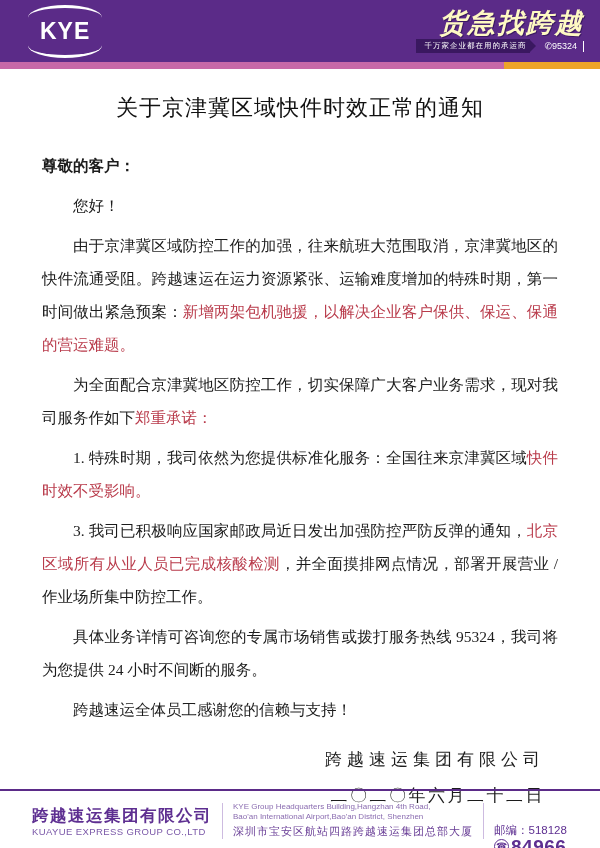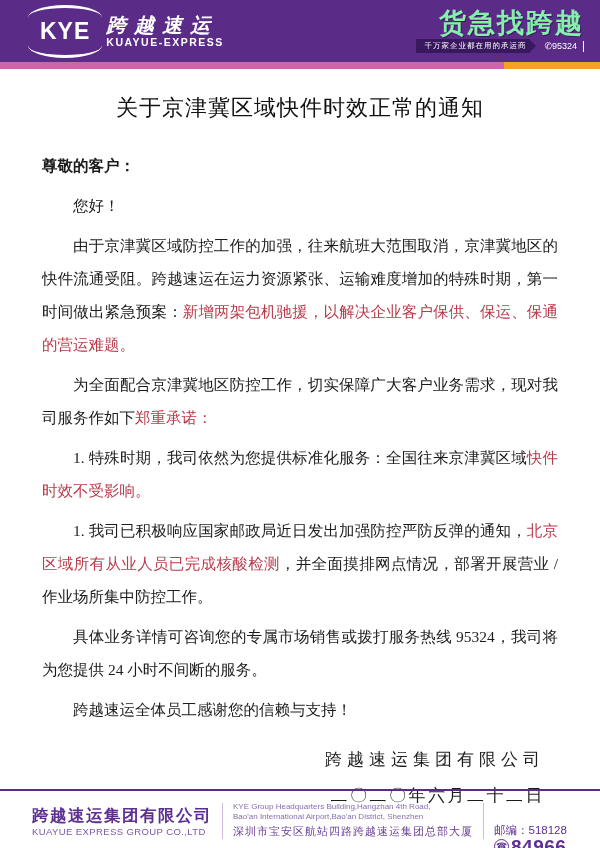--- a/index.html
+++ b/index.html
@@ -56,23 +56,24 @@
   .logo-en {
     color: #ffffff;
     font-family: "Liberation Sans", sans-serif;
     font-size: 10.5px;
     font-weight: bold;
     letter-spacing: 1.5px;
     line-height: 13px;
   }
   .slogan { display: flex; flex-direction: column; align-items: flex-end; }
   .slogan-main {
-    color: #86efac;
-    font-family: "Liberation Sans", sans-serif;
-    font-weight: bold;
+    color: #fef9c3;
+    font-family: "Liberation Sans", sans-serif;
+    font-weight: bold;
+    font-style: italic;
     font-size: 27px;
     line-height: 28px;
     letter-spacing: 2px;
     white-space: nowrap;
     text-shadow: 1px 1px 0 #3a1860;
   }
   .slogan-sub {
     display: flex;
     align-items: center;
     margin-top: 2px;
@@ -230,24 +231,20 @@
   }
 </style>
 </head>
 <body>
 
 <div class="page">
 
   <div class="header">
     <div class="logo">
       <span class="logo-mark">KYE</span>
-      <span class="logo-text">
-        <span class="logo-cn">跨越速运</span>
-        <span class="logo-en">KUAYUE-EXPRESS</span>
-      </span>
     </div>
     <div class="slogan">
       <span class="slogan-main">货急找跨越</span>
       <span class="slogan-sub">
         <span class="slogan-sub-band">千万家企业都在用的承运商</span>
         <span class="slogan-arrow"></span>
         <span class="slogan-phone">✆95324</span>
         <span class="slogan-endbar"></span>
       </span>
     </div>
@@ -259,21 +256,21 @@
   </div>
 
   <h1 class="doc-title">关于京津冀区域快件时效正常的通知</h1>
 
   <div class="doc-body">
     <p class="salutation">尊敬的客户：</p>
     <p class="p-indent">您好！</p>
     <p class="p-indent"><span>由于京津冀区域防控工作的加强，往来航班大范围取消，京津冀地区的快件流通受阻。跨越速运在运力资源紧张、运输难度增加的特殊时期，第一时间做出紧急预案：</span><span class="red">新增两架包机驰援，以解决企业客户保供、保运、保通的营运难题。</span></p>
     <p class="p-indent"><span>为全面配合京津冀地区防控工作，切实保障广大客户业务需求，现对我司服务作如下</span><span class="red">郑重承诺：</span></p>
     <p class="p-indent"><span>1. 特殊时期，我司依然为您提供标准化服务：全国往来京津冀区域</span><span class="red">快件时效不受影响。</span></p>
-    <p class="p-indent"><span>1. 我司已积极响应国家邮政局近日发出加强防控严防反弹的通知，</span><span class="red">北京区域所有从业人员已完成核酸检测</span><span>，并全面摸排网点情况，部署开展营业 / 作业场所集中防控工作。</span></p>
+    <p class="p-indent"><span>3. 我司已积极响应国家邮政局近日发出加强防控严防反弹的通知，</span><span class="red">北京区域所有从业人员已完成核酸检测</span><span>，并全面摸排网点情况，部署开展营业 / 作业场所集中防控工作。</span></p>
     <p class="p-indent">具体业务详情可咨询您的专属市场销售或拨打服务热线 95324，我司将为您提供 24 小时不间断的服务。</p>
     <p class="p-indent">跨越速运全体员工感谢您的信赖与支持！</p>
   </div>
 
   <div class="signature">
     <div class="sign-company">跨越速运集团有限公司</div>
     <div class="sign-date">二〇二〇年六月二十二日</div>
   </div>
 
   <div class="footer-rule"></div>

